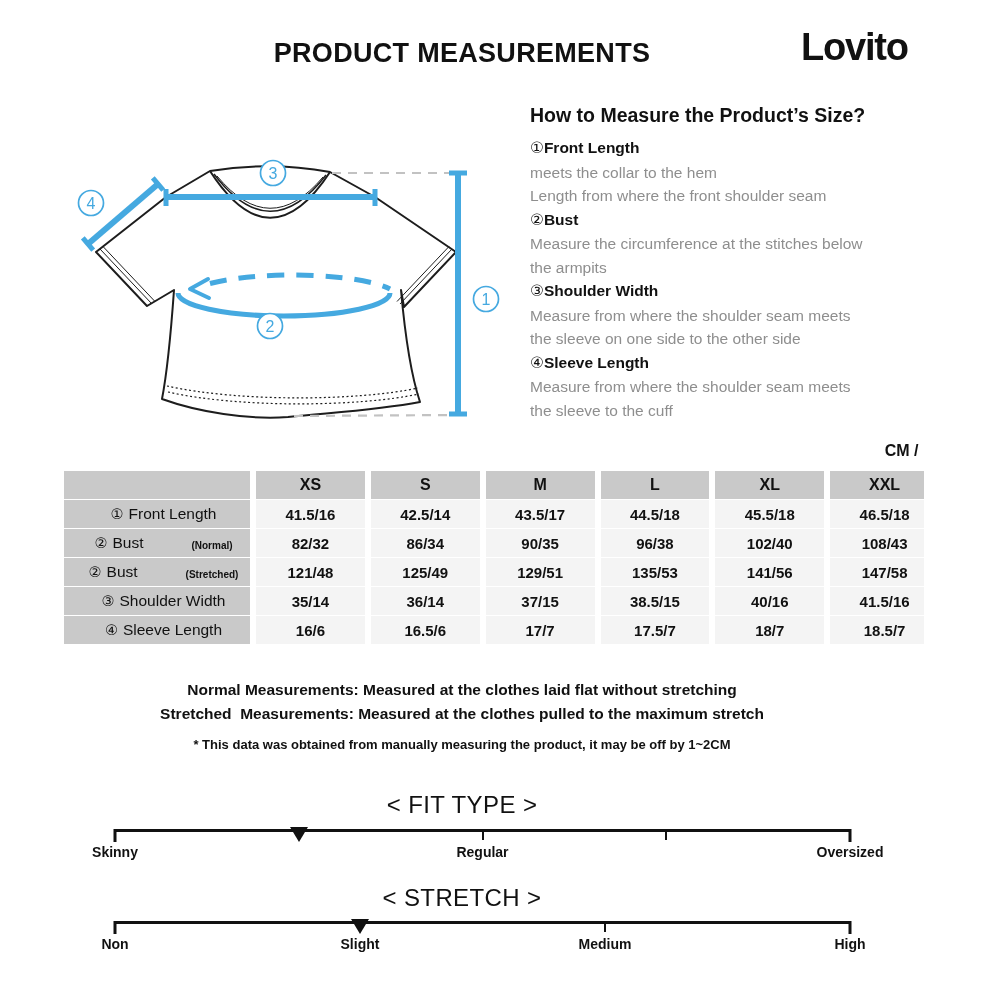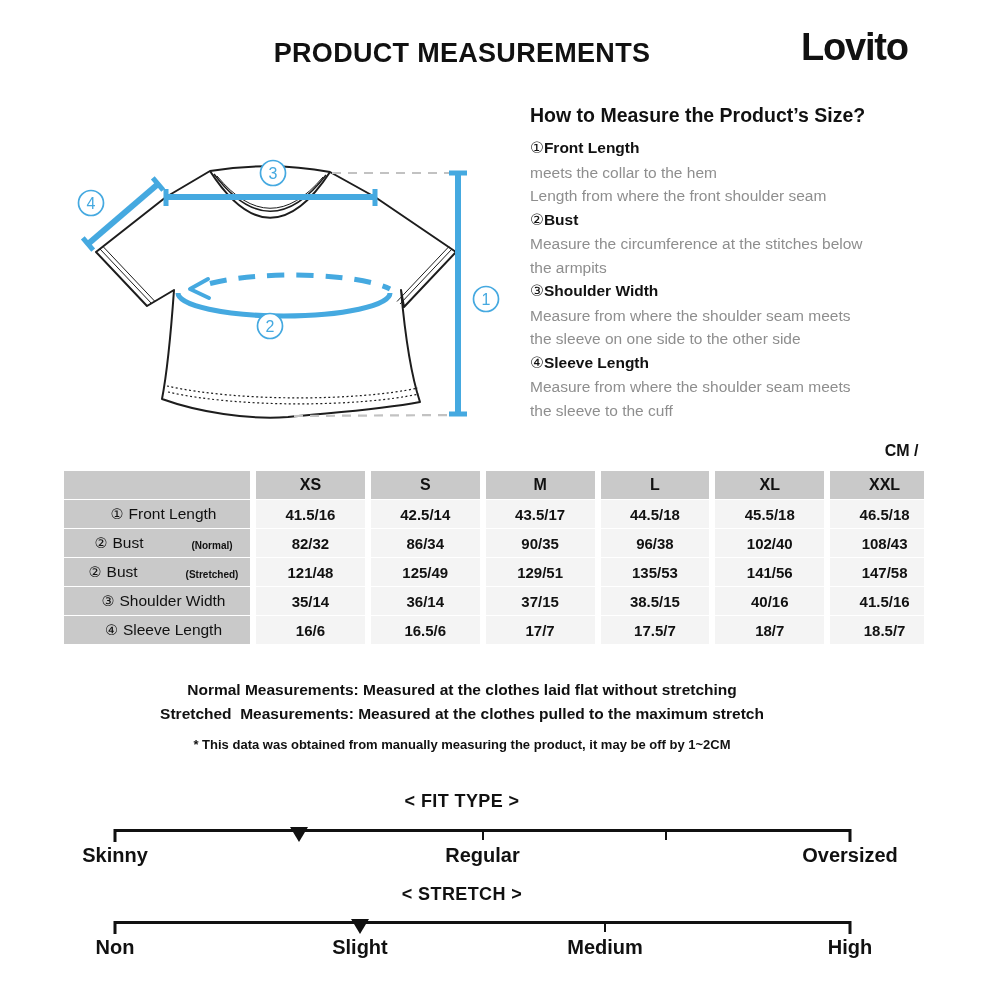--- a/index.html
+++ b/index.html
@@ -34,30 +34,30 @@
   .rl-sub{font-size:10px;font-weight:bold;position:relative;top:2px;padding-left:48px;}
   .td{background:#f4f4f4;font-weight:bold;font-size:15px;}
 
   
   .note{position:absolute;left:0;right:0;text-align:center;font-weight:bold;white-space:pre-wrap;}
   .note1{top:681px;font-size:15.5px;}
   .note2{top:705px;font-size:15.5px;}
   .disc{top:737px;font-size:13px;}
 
   
-  .scale-title{position:absolute;left:0;right:0;text-align:center;font-size:18px;
-               font-weight:bold;letter-spacing:.4px;}
+  .scale-title{position:absolute;left:0;right:0;text-align:center;font-size:24px;
+               font-weight:normal;letter-spacing:.4px;}
   .track{position:absolute;height:3px;background:#111;}
   .tick{position:absolute;top:2px;width:2px;height:9px;background:#111;transform:translateX(-50%);}
   .etick{position:absolute;top:0;width:3px;height:13px;background:#111;transform:translateX(-50%);}
   .marker{position:absolute;top:-2px;transform:translateX(-50%);width:0;height:0;
           border-left:9px solid transparent;border-right:9px solid transparent;
           border-top:15px solid #111;}
   .slabels{position:absolute;height:20px;}
-  .slabel{position:absolute;transform:translateX(-50%);font-size:20px;font-weight:bold;white-space:nowrap;}
+  .slabel{position:absolute;transform:translateX(-50%);font-size:14px;font-weight:bold;white-space:nowrap;}
 </style>
 </head>
 <body>
 
 <div class="page">
 
   <div class="page-title">PRODUCT MEASUREMENTS</div>
   <div class="brand">Lovito</div>
 
   <svg class="shirt-svg" width="462" height="302" viewBox="0 0 462 302">

